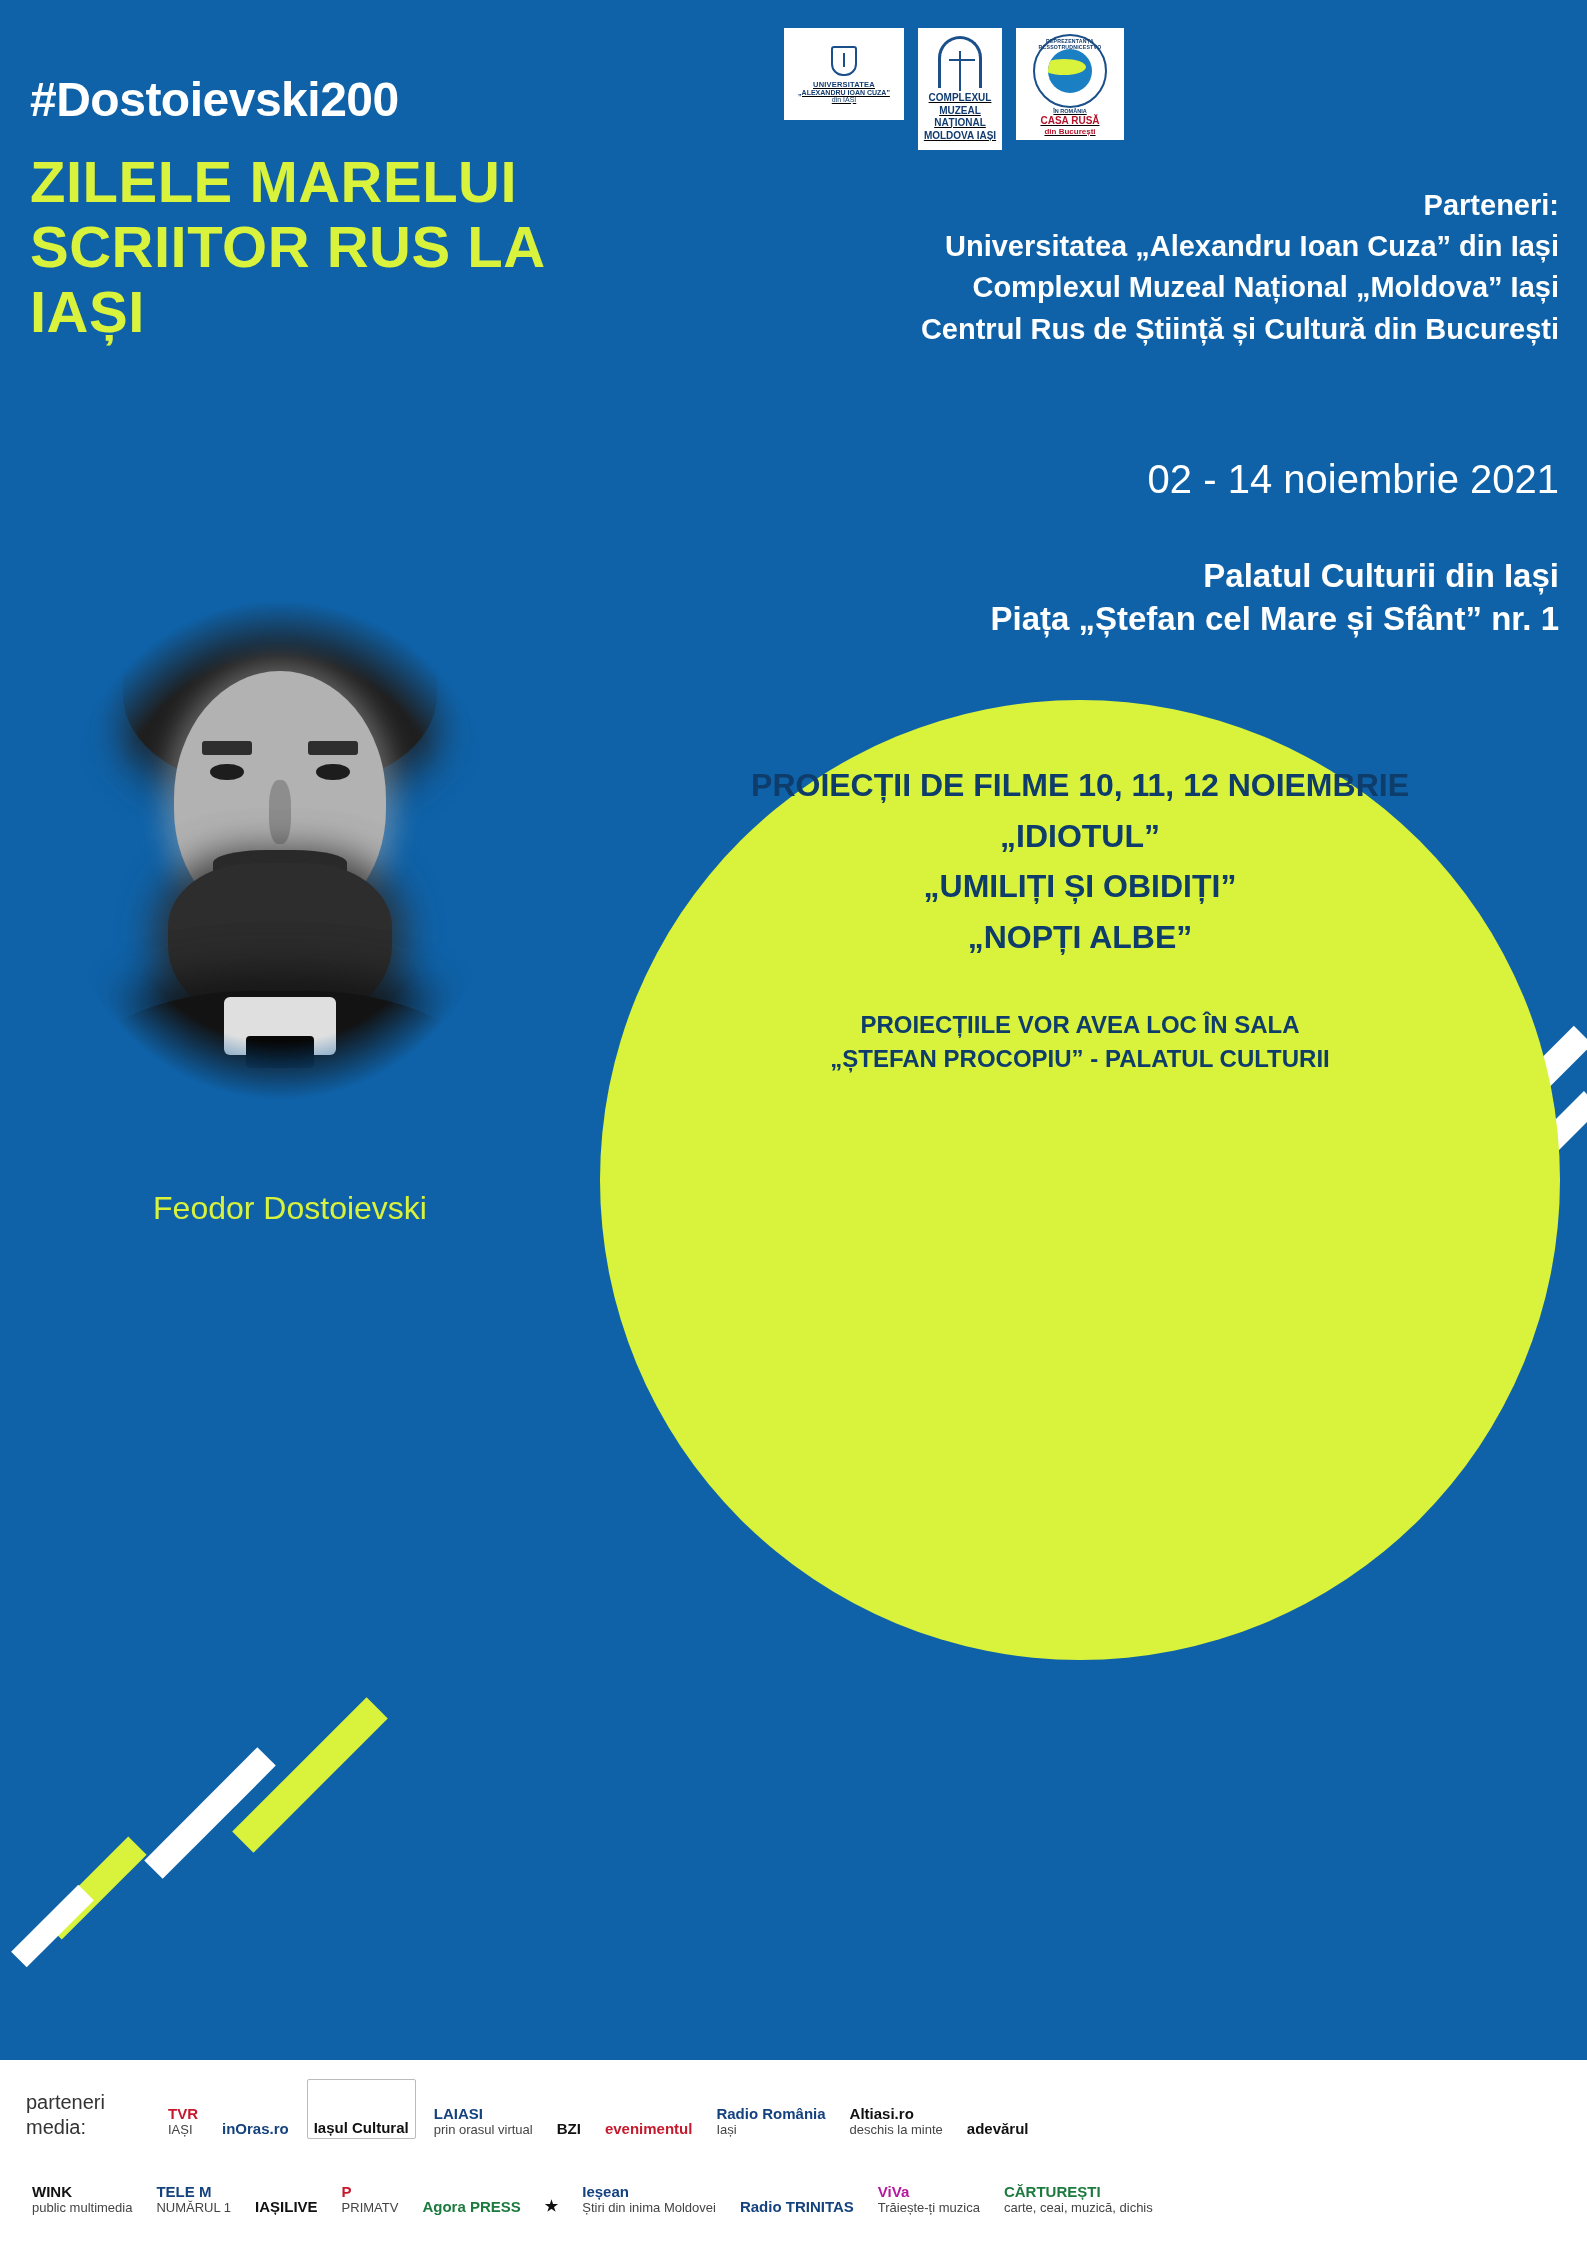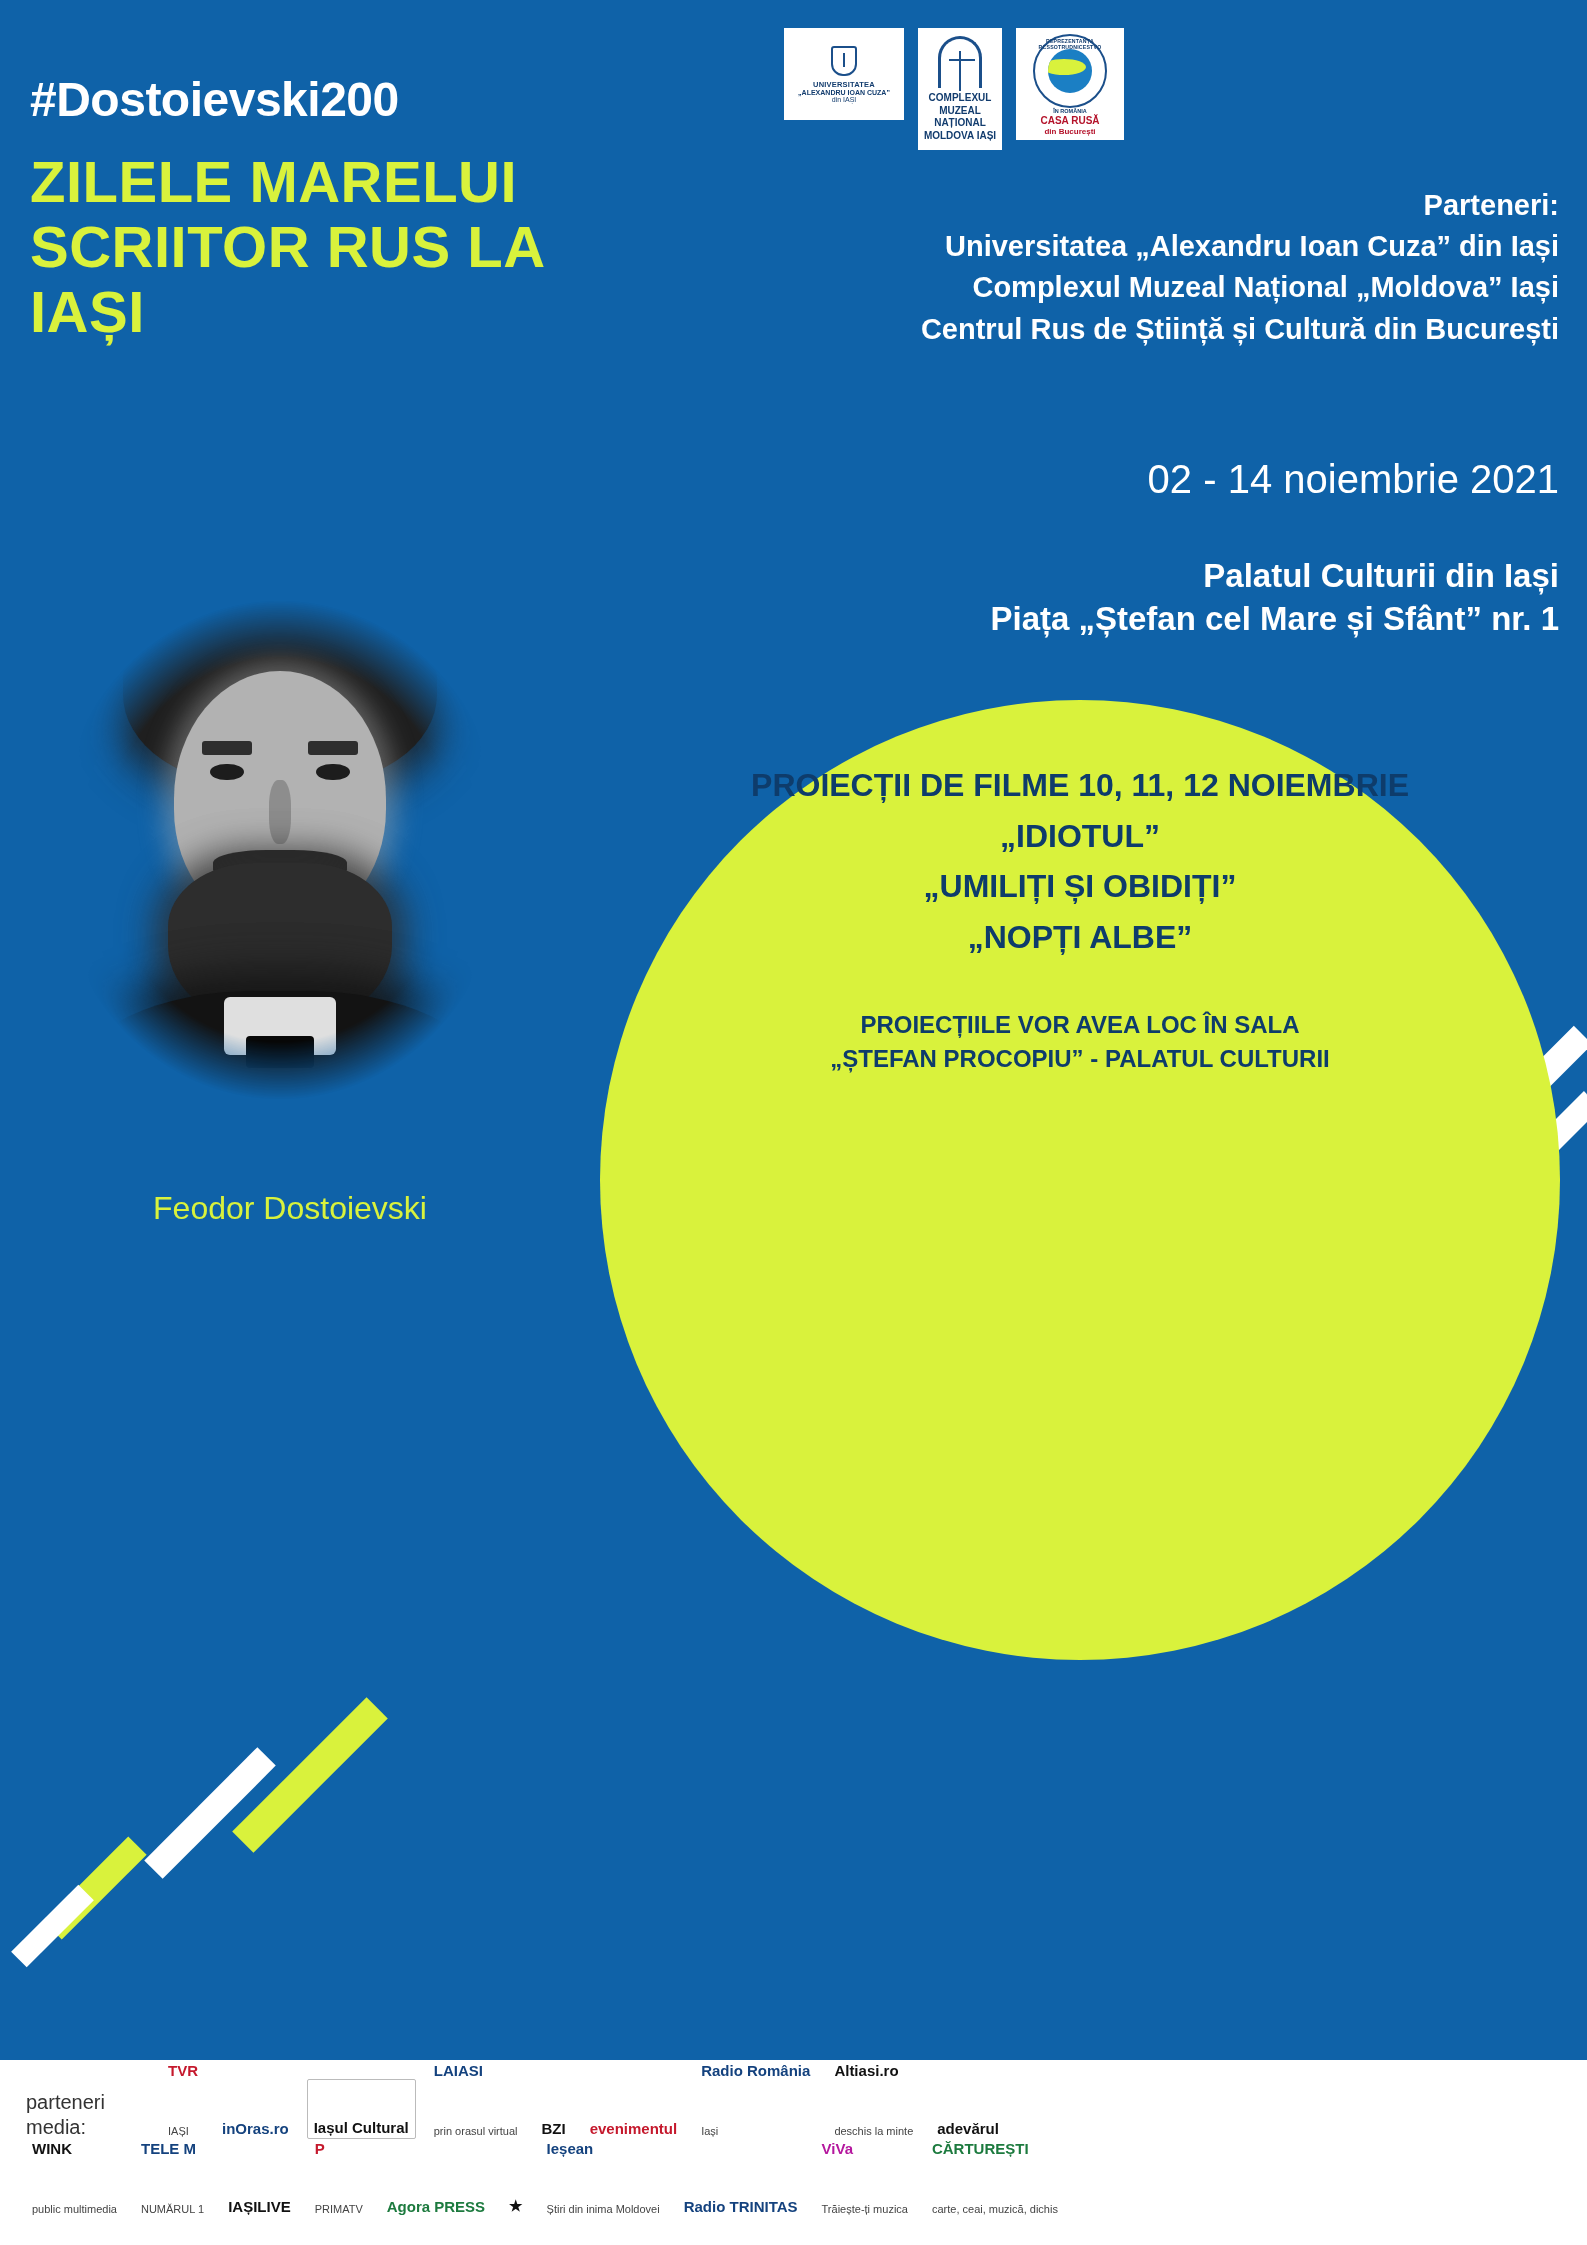--- a/index.html
+++ b/index.html
@@ -33,20 +33,21 @@
   .slash-white-4 { width: 95px; height: 22px; background: #ffffff; top: 1915px; left: 5px; }
 
   
   .logos {
     position: absolute;
     top: 28px;
     left: 784px;
     display: flex;
     align-items: flex-start;
     gap: 14px;
+    text-decoration: underline;
   }
   .logo-box {
     background: #ffffff;
     display: flex;
     flex-direction: column;
     align-items: center;
     justify-content: center;
     text-align: center;
     color: #123c6e;
   }
@@ -306,21 +307,21 @@
     padding: 2px 6px;
     white-space: nowrap;
     border-radius: 2px;
   }
   .mlogo.framed { border: 1px solid #bbb; }
   .mlogo.red { color: #c5192d; }
   .mlogo.blue { color: #14427e; }
   .mlogo.green { color: #1c7a3e; }
   .mlogo.dark { color: #111; }
   .mlogo.magenta { color: #b5179e; }
-  .mlogo .sm { font-size: 11px; font-weight: normal; display: block; color: #444; margin-top: 46px; }
+  .mlogo .sm { font-size: 13px; font-weight: normal; display: block; color: #444; }
 </style>
 </head>
 <body>
 
 <div class="poster">
 
   <div class="slash slash-white-1"></div>
   <div class="slash slash-white-2"></div>
   <div class="slash slash-lime-1"></div>
   <div class="slash slash-white-3"></div>

